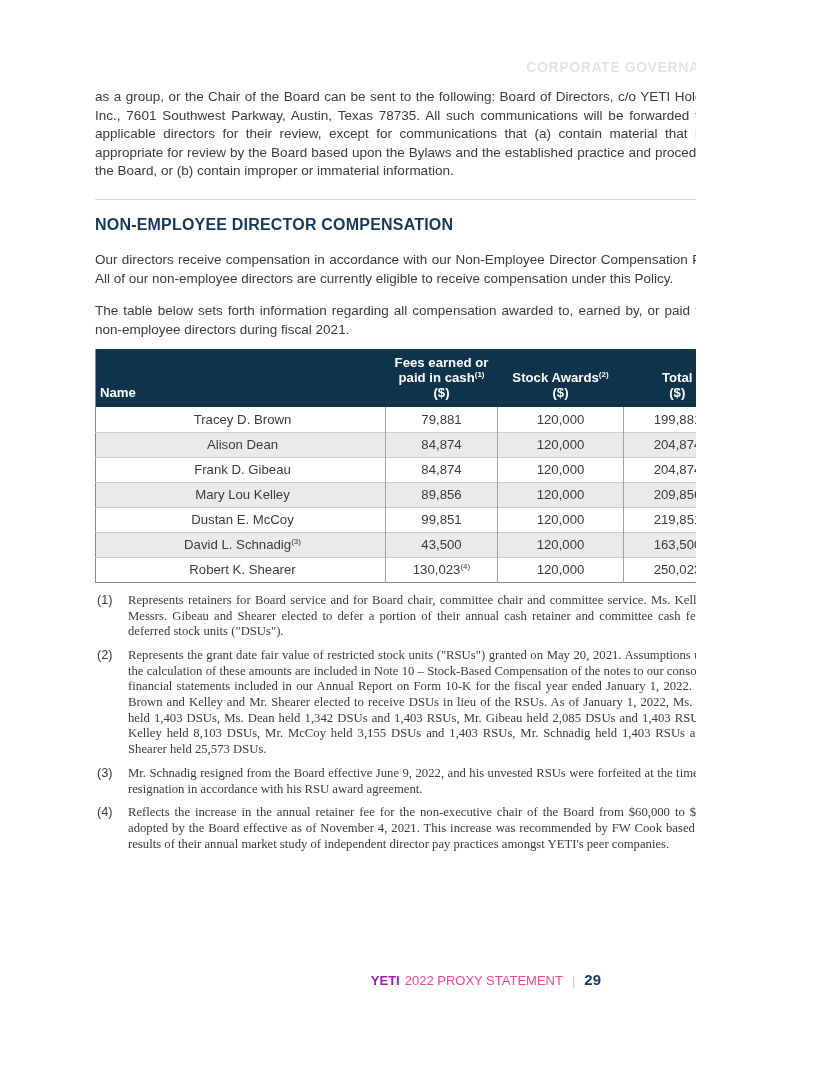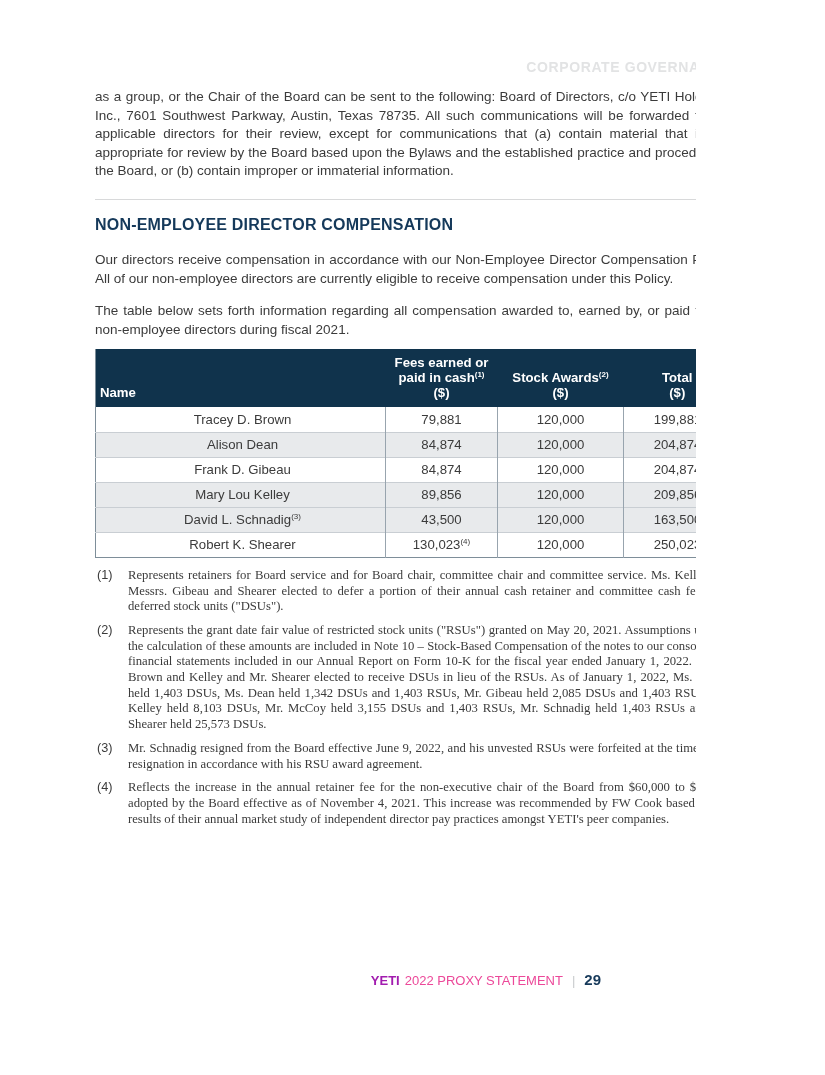--- a/index.html
+++ b/index.html
@@ -195,20 +195,26 @@
           <td class="c-num"><span>84,874</span><sup></sup></td>
           <td class="c-num">120,000</td>
           <td class="c-num">204,874</td>
         </tr>
         <tr class="alt">
           <td class="c-name"><span>Mary Lou Kelley</span><sup></sup></td>
           <td class="c-num"><span>89,856</span><sup></sup></td>
           <td class="c-num">120,000</td>
           <td class="c-num">209,856</td>
         </tr>
+        <tr>
+          <td class="c-name"><span>Dustan E. McCoy</span><sup></sup></td>
+          <td class="c-num"><span>99,851</span><sup></sup></td>
+          <td class="c-num">120,000</td>
+          <td class="c-num">219,851</td>
+        </tr>
         <tr class="alt">
           <td class="c-name"><span>David L. Schnadig</span><sup>(3)</sup></td>
           <td class="c-num"><span>43,500</span><sup></sup></td>
           <td class="c-num">120,000</td>
           <td class="c-num">163,500</td>
         </tr>
         <tr>
           <td class="c-name"><span>Robert K. Shearer</span><sup></sup></td>
           <td class="c-num"><span>130,023</span><sup>(4)</sup></td>
           <td class="c-num">120,000</td>

